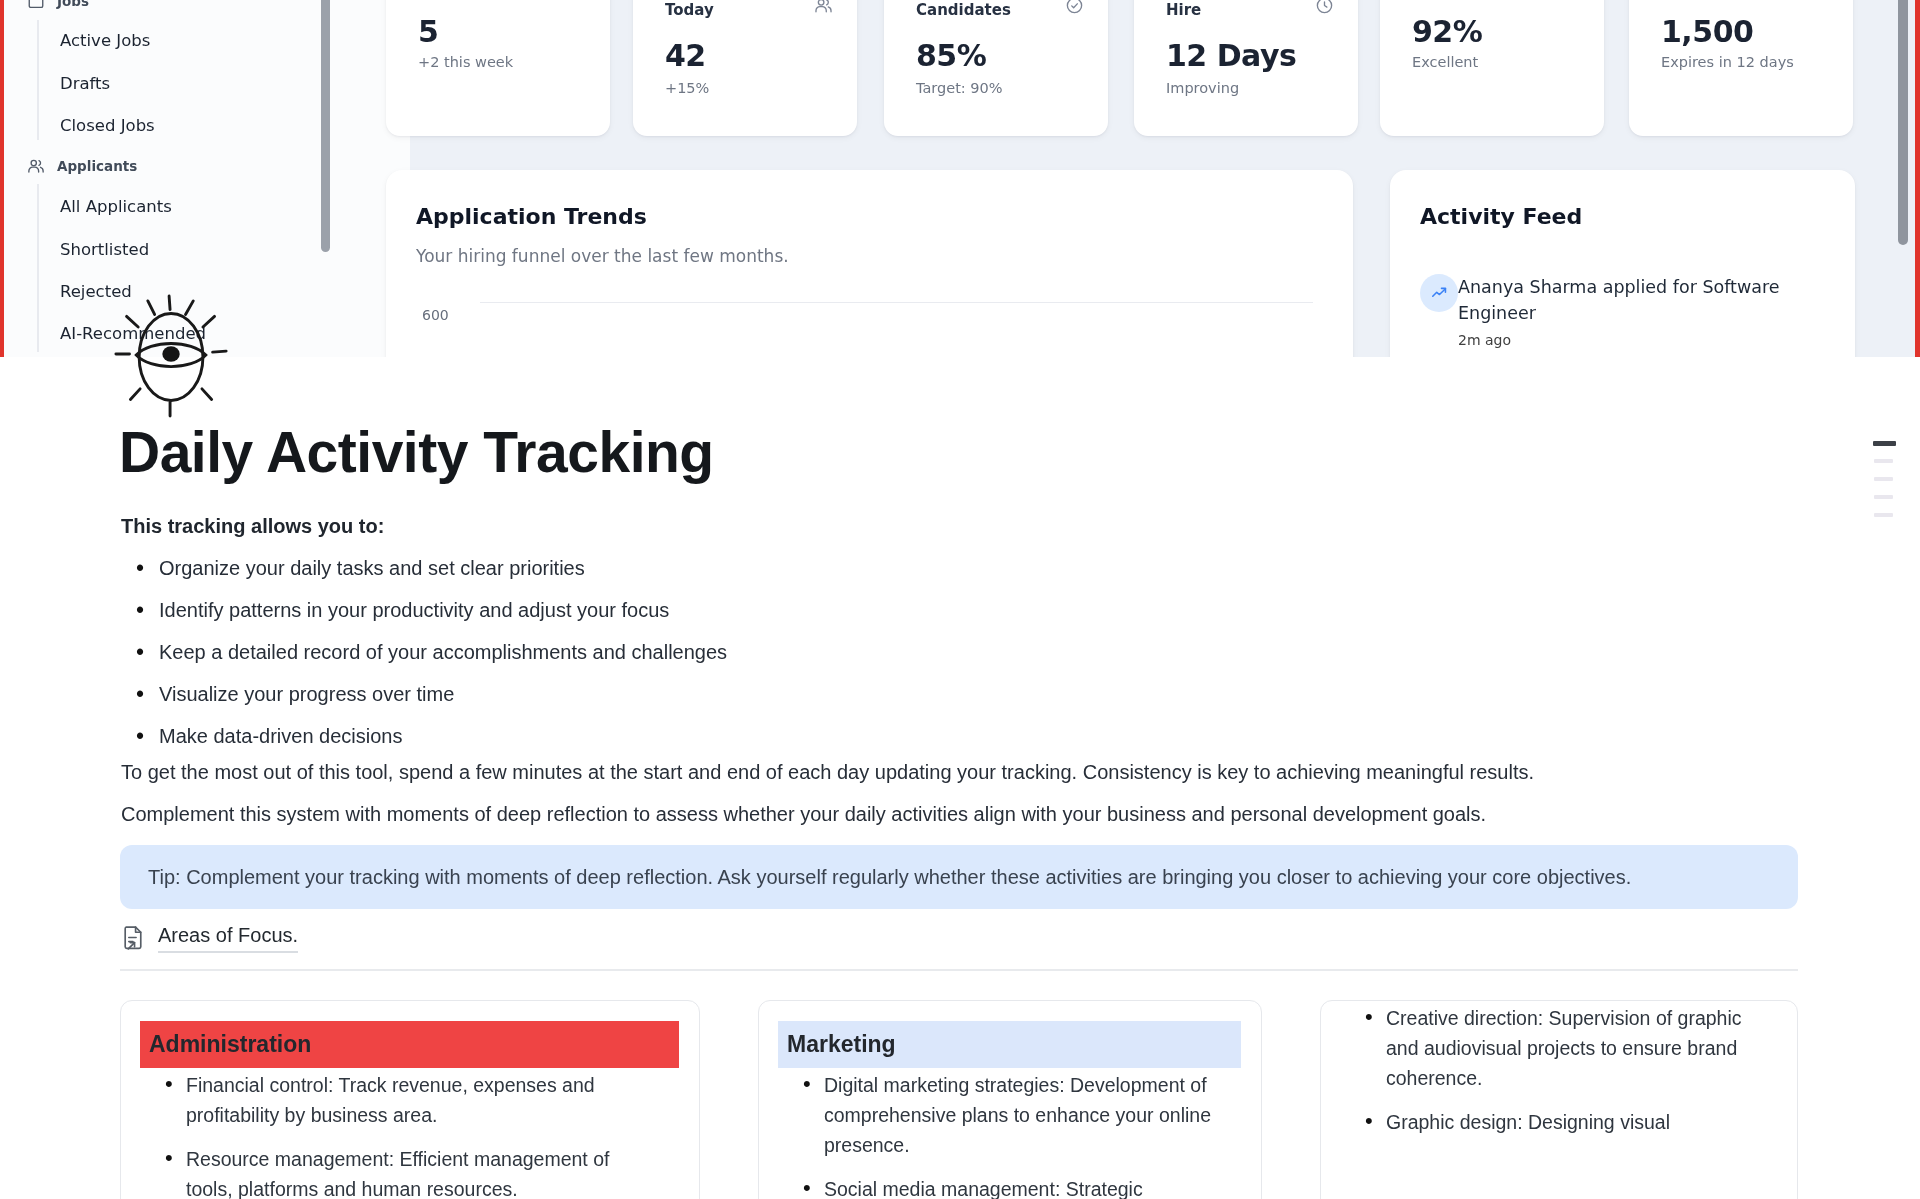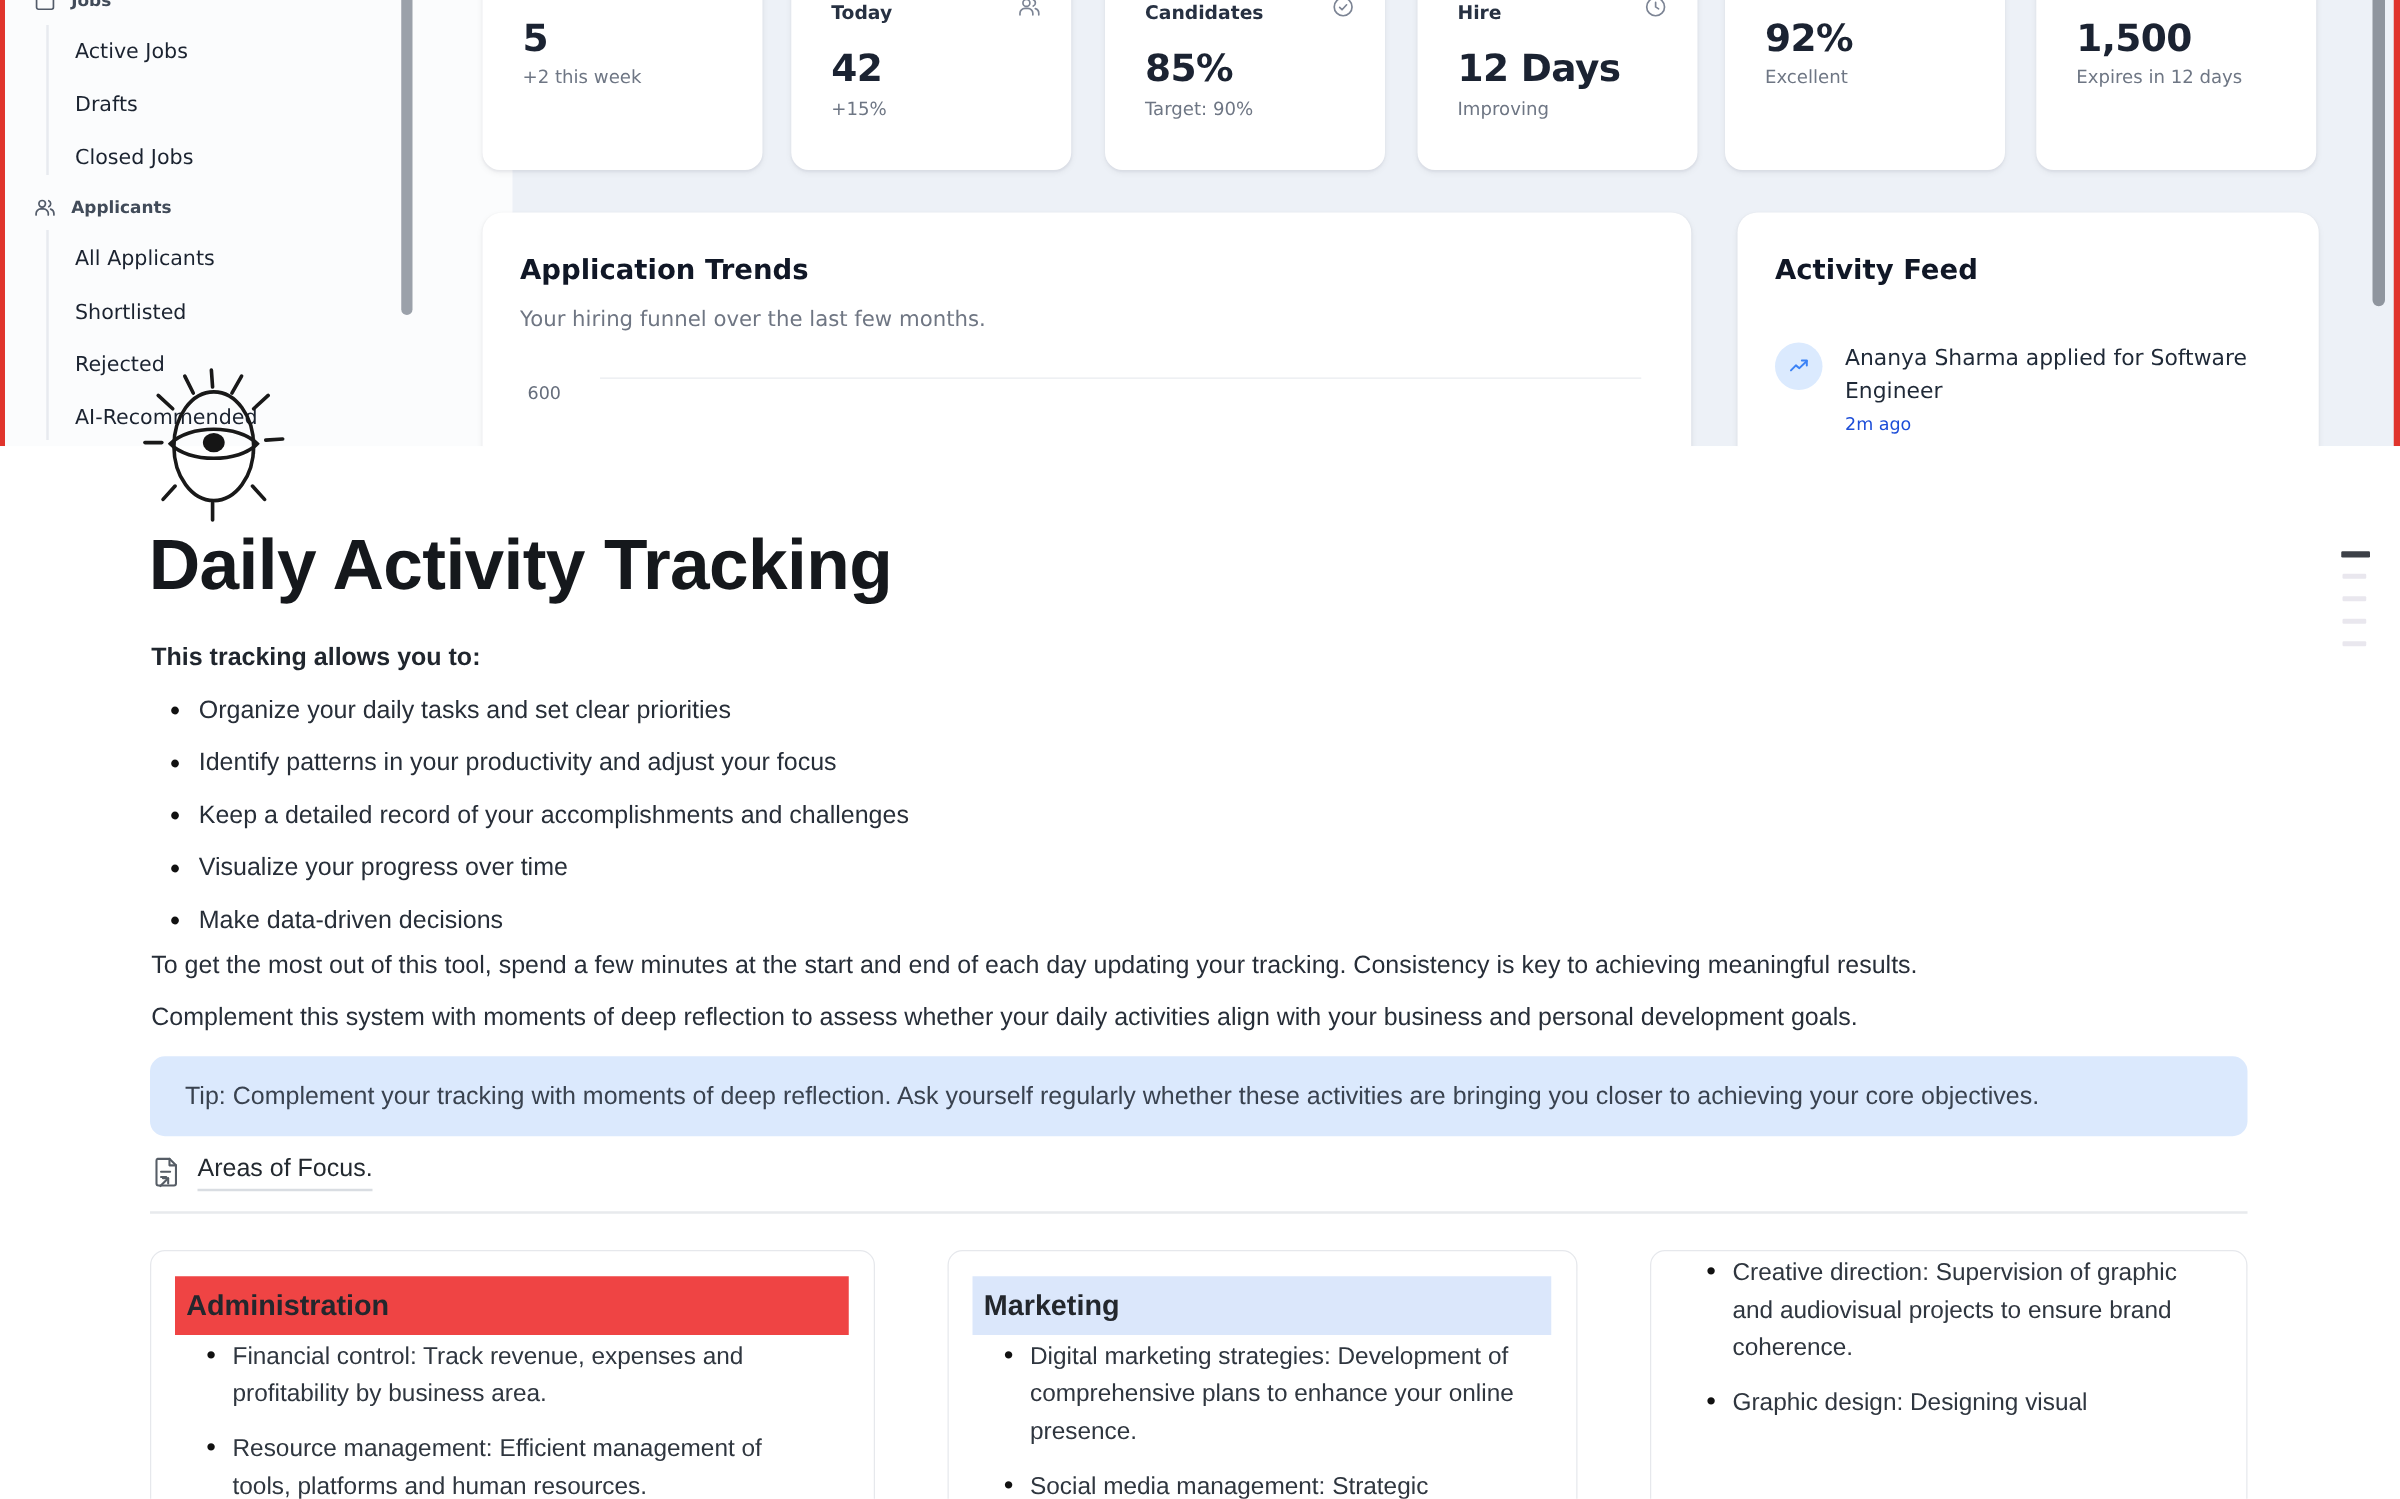--- a/index.html
+++ b/index.html
@@ -36,26 +36,26 @@
   .two .s-val { top:94px; } .two .s-sub { top:136px; }
   .one .s-val { top:70px; } .one .s-sub { top:110px; }
 
   .trends { left:386px; top:170px; width:967px; height:300px; }
   .panel-title { position:absolute; left:30px; top:34px; font-size:22px; font-weight:700; color:#101726; }
   .trends-sub { position:absolute; left:30px; top:76px; font-size:17px; color:#6f7683; }
   .ylab { position:absolute; left:36px; top:137px; font-size:14px; color:#666e7c; }
   .gridline { position:absolute; left:94px; top:132px; width:833px; height:1px; background:#e9ebf0; }
 
   .activity { left:1390px; top:170px; width:465px; height:300px; }
-  .act-item { position:absolute; left:30px; top:104px; display:flex; gap:18px; cursor:pointer; }
+  .act-item { position:absolute; left:30px; top:104px; display:flex; cursor:pointer; }
   .act-ic { flex:0 0 38px; width:38px; height:38px; border-radius:50%;
             display:flex; align-items:center; justify-content:center; }
   .act-ic svg { width:19px; height:19px; fill:none; stroke-width:2; stroke-linecap:round; stroke-linejoin:round; }
   .act-txt { width:336px; font-size:17.5px; font-weight:500; color:#1f2937; line-height:26px; }
-  .act-time { margin-top:6px; font-size:14px; font-weight:400; color:#1d4ed8; }
+  .act-time { margin-top:6px; font-size:14px; font-weight:400; color:#404040; }
   .main-scroll { position:absolute; left:1898px; top:-12px; width:10px; height:257px; border-radius:6px; background:#8f959e; }
 
   
   .doc { position:absolute; left:0; top:357px; width:1920px; height:842px; background:#fff;
          font-family:"Liberation Sans", sans-serif; }
   .doc-title { position:absolute; left:119px; top:62px; font-size:57px; font-weight:700;
                color:#15181c; letter-spacing:-0.5px; }
   .toc { position:absolute; left:1868px; top:80px; width:30px; height:85px; cursor:pointer; }
   .toc-dark { position:absolute; left:5px; top:4px; width:23px; height:5px; background:#3c4047; border-radius:1px; }
   .toc-lite { position:absolute; left:6px; width:19px; height:4px; background:#e9e7ee; border-radius:1px; }

